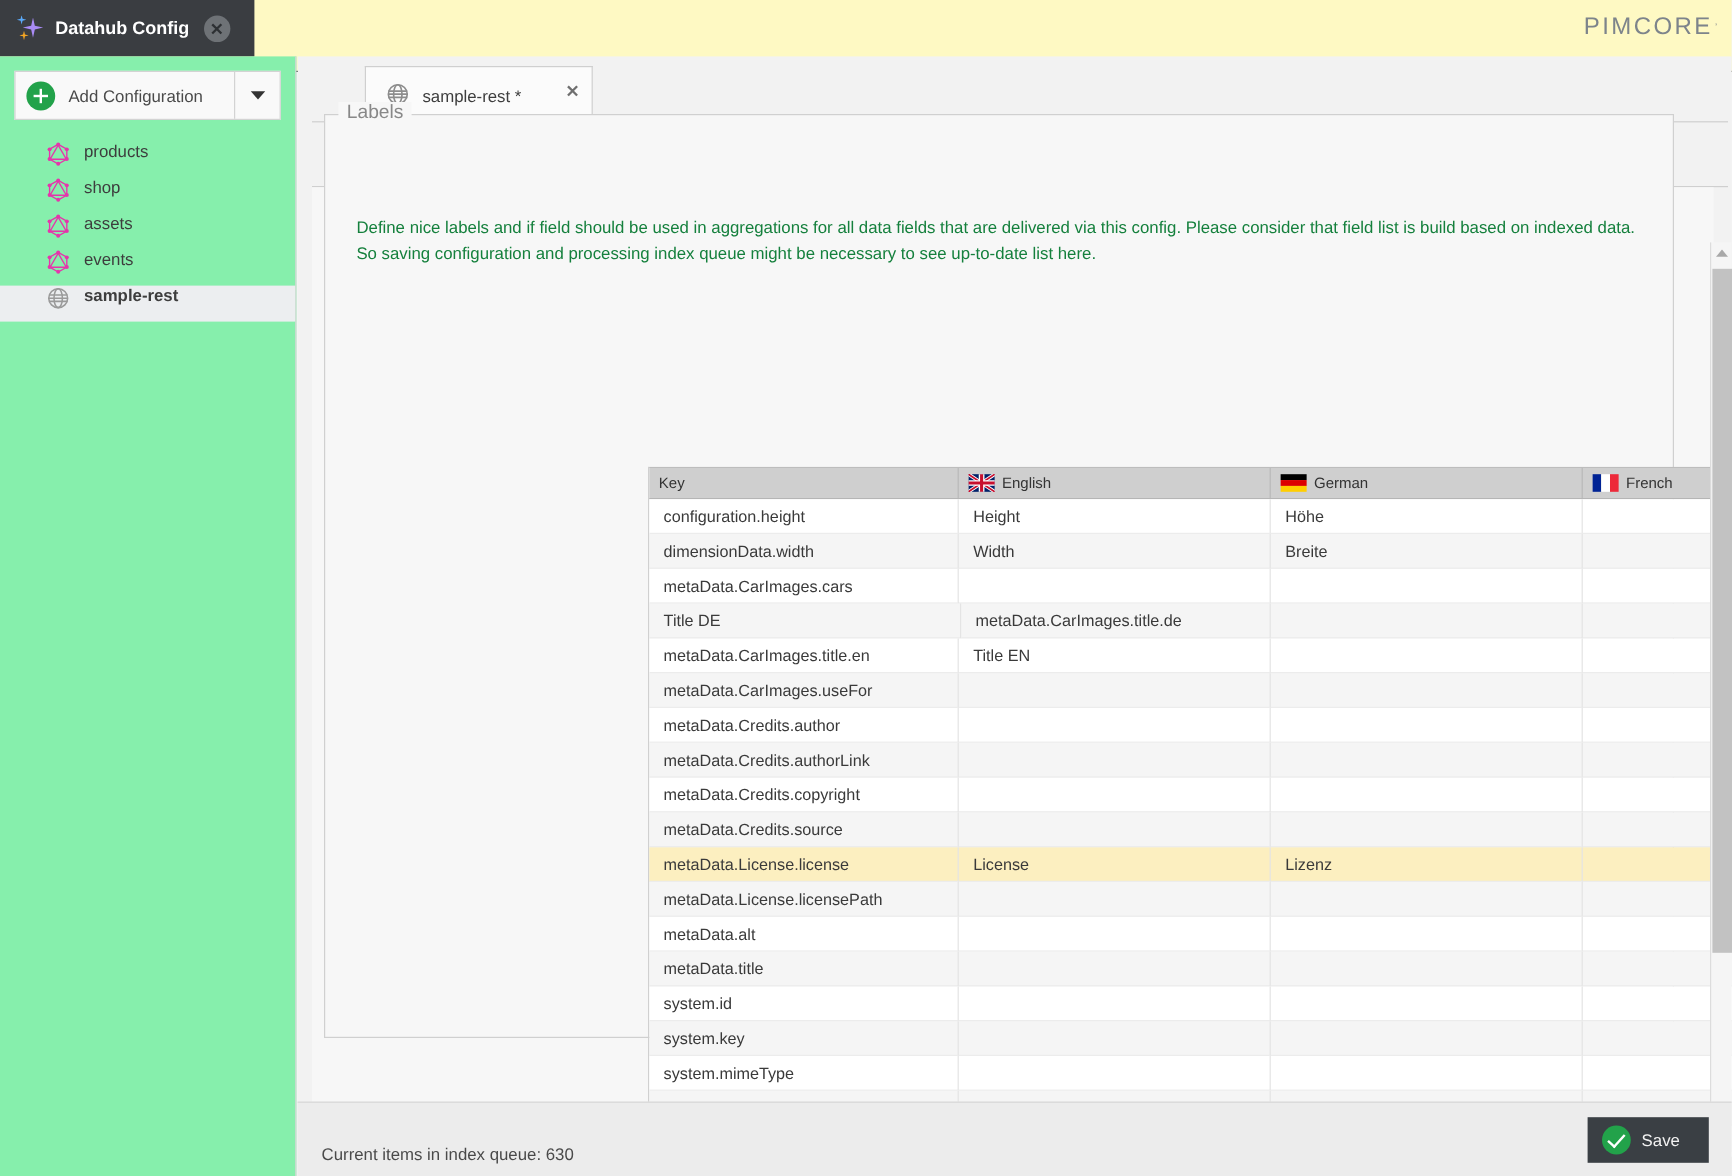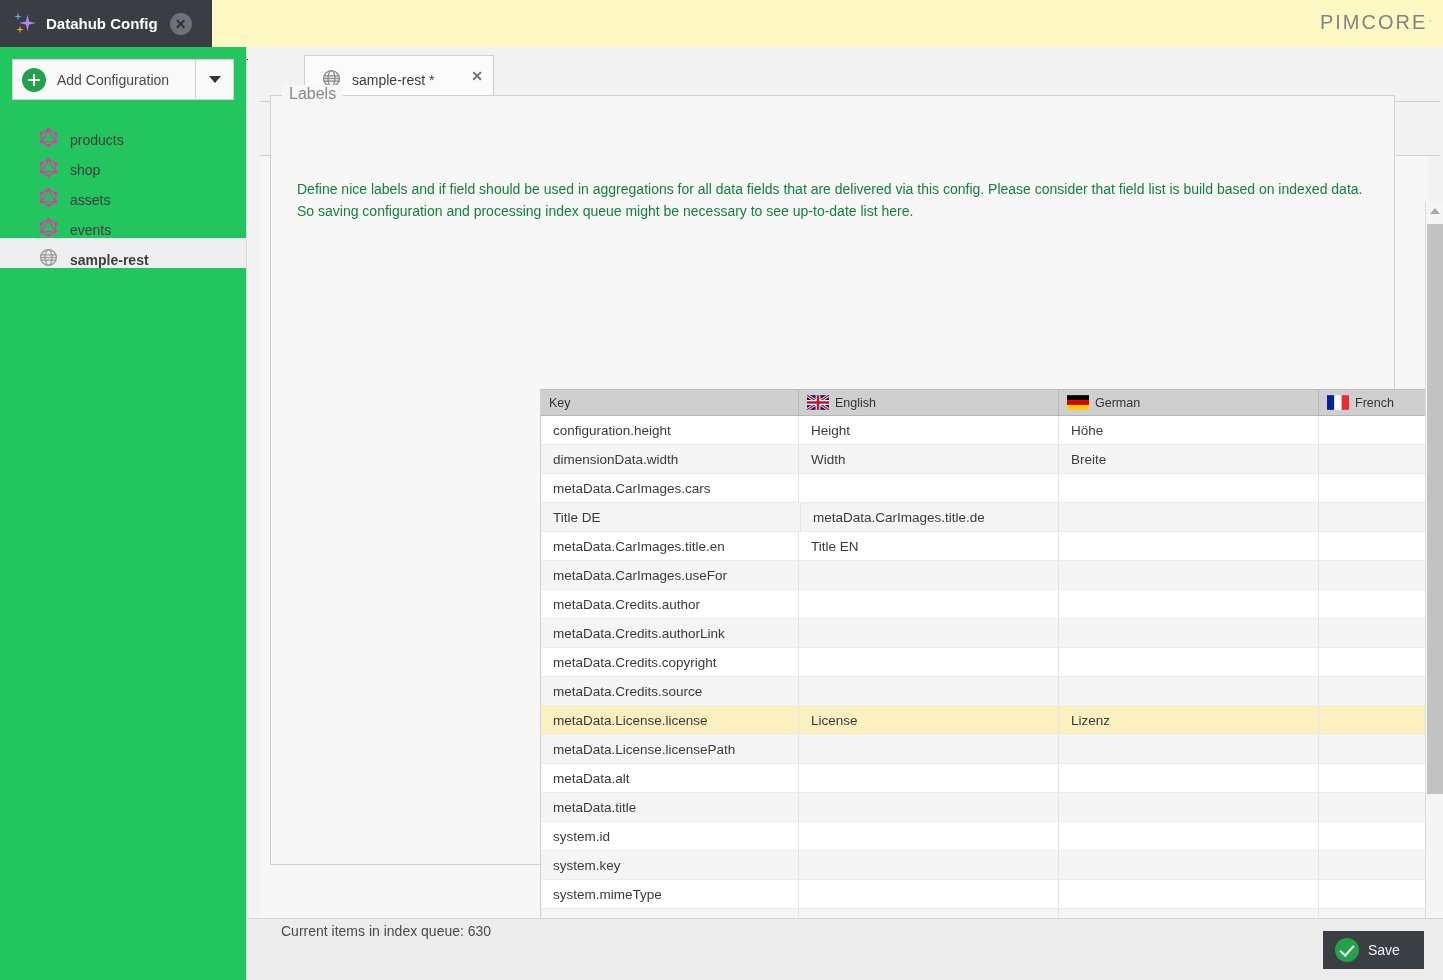--- a/index.html
+++ b/index.html
@@ -53,21 +53,21 @@
   #pimcore-logo {
     position: absolute; right: 12px; top: 11px;
     color: #7d848b; font-size: 20px; letter-spacing: 2px; font-weight: 500;
     display: flex; align-items: center;
   }
   #pimcore-logo .tm { font-size: 8px; vertical-align: super; margin-left: 2px; letter-spacing: 0; }
 
   
   #sidebar {
     position: absolute; left: 0; top: 47px; width: 247px; height: 933px;
-    background: #22c55e; border-right: 1px solid #d6d6d6;
+    background: #86efac; border-right: 1px solid #d6d6d6;
   }
   #add-config {
     margin: 12px 12px 0 12px; height: 41px;
     border: 1px solid #d3d3d3; background: #f9f9f9;
     display: flex; align-items: stretch; cursor: pointer;
   }
   #add-config .main {
     flex: 1; display: flex; align-items: center; gap: 11px; padding-left: 9px;
   }
   #add-config .plus {
@@ -84,21 +84,21 @@
   #add-config .arrowbox {
     width: 38px; border-left: 1px solid #d3d3d3;
     display: flex; align-items: center; justify-content: center;
   }
   .caret-down {
     width: 0; height: 0; border-left: 6px solid transparent;
     border-right: 6px solid transparent; border-top: 7px solid #333;
   }
   #tree { margin-top: 18px; }
   .tree-item {
-    height: 30px; display: flex; align-items: flex-end; gap: 11px; padding-left: 38px;
+    height: 30px; display: flex; align-items: flex-start; gap: 11px; padding-left: 38px;
     cursor: pointer; font-size: 14px; color: #3d3d3d;
   }
   .tree-item.selected { background: #eceef0; font-weight: bold; }
   .gql-icon { width: 21px; height: 21px; flex: 0 0 auto; }
   .globe-icon { width: 21px; height: 21px; flex: 0 0 auto; }
 
   
   #main {
     position: absolute; left: 248px; top: 47px; width: 1195px; height: 933px;
     background: #f2f2f2;
@@ -213,22 +213,22 @@
     position: absolute; left: 1px; top: 22px; width: 17px; height: 570px;
     background: #c2c2c2; cursor: pointer;
   }
 
   
   #bottombar {
     position: absolute; left: 248px; top: 918px; width: 1195px; height: 62px;
     background: #ececec; border-top: 1px solid #d6d6d6;
   }
   #status-text {
-    position: absolute; left: 20px; top: 4px;
-    font-size: 14px; color: #4a4a4a; margin-left: 13px;
+    position: absolute; left: 20px; top: 35px;
+    font-size: 14px; color: #4a4a4a;
   }
   #save-btn {
     position: absolute; right: 19px; top: 12px; width: 101px; height: 38px;
     background: #3a3f44; display: flex; align-items: center; gap: 9px;
     padding-left: 12px; cursor: pointer;
   }
   #save-btn .ok {
     width: 24px; height: 24px; border-radius: 50%; background: #22a24a;
     position: relative; flex: 0 0 auto;
   }

